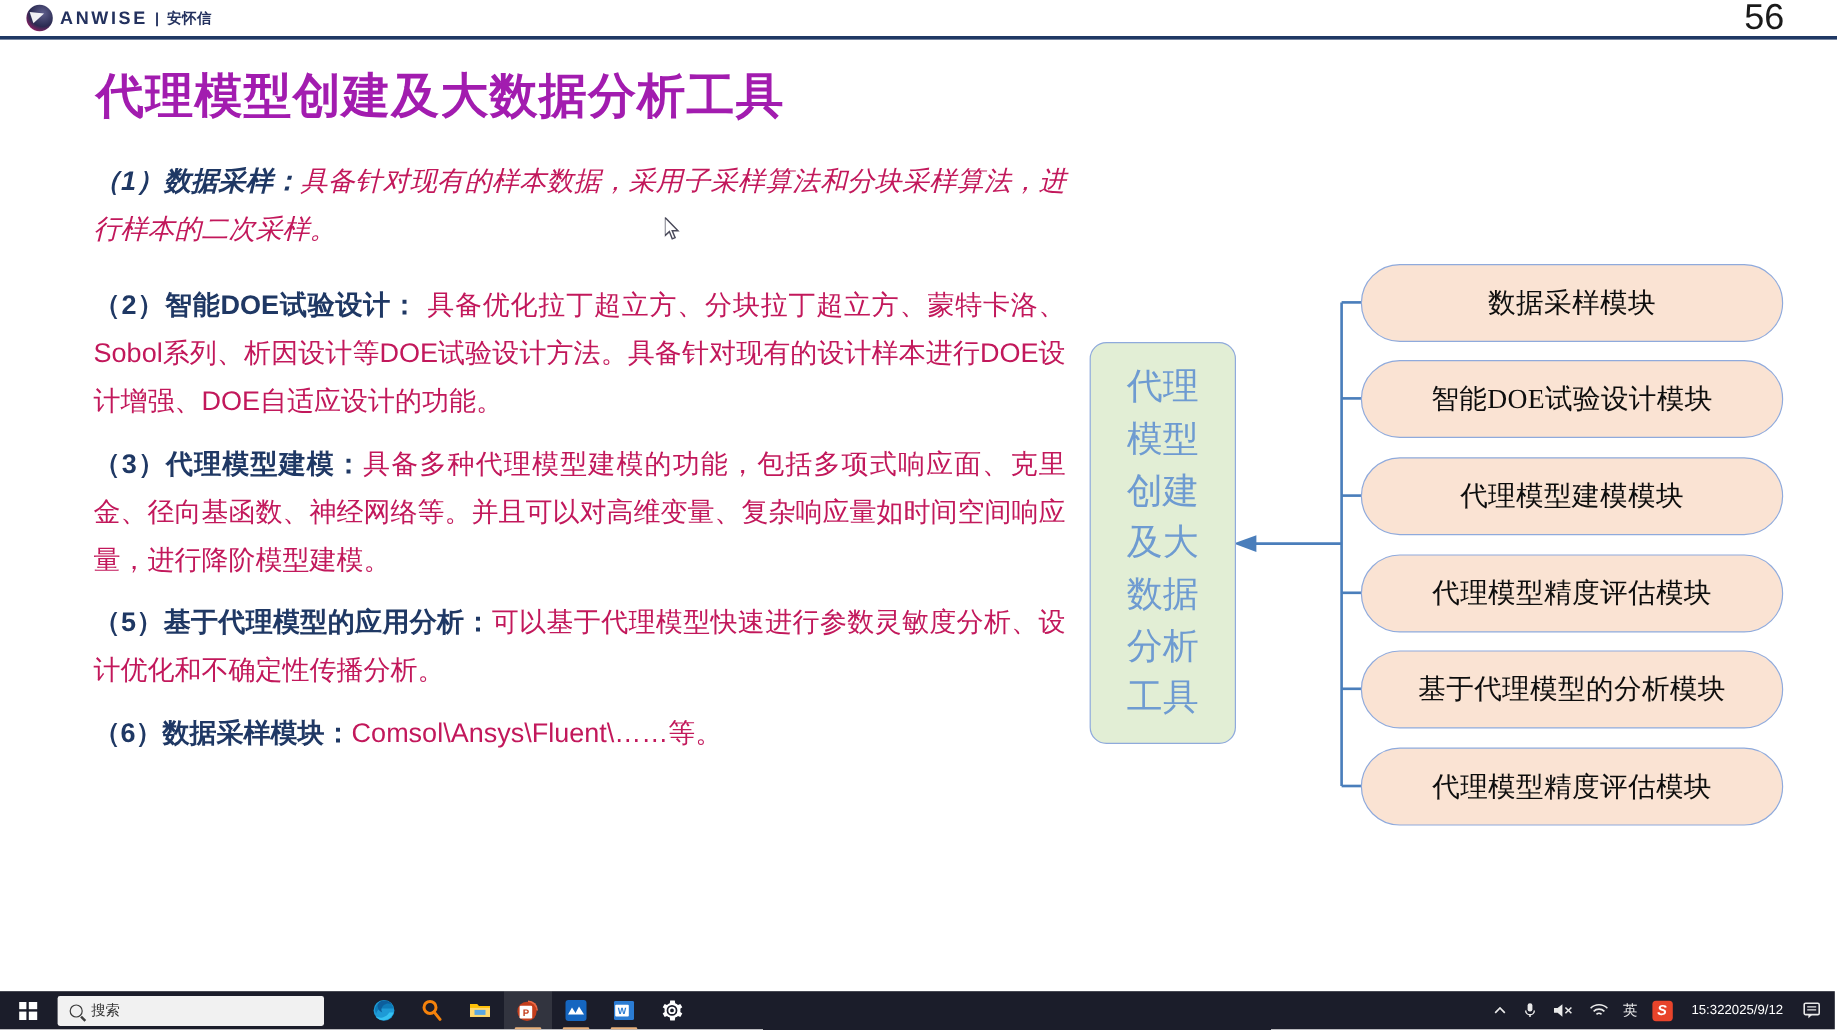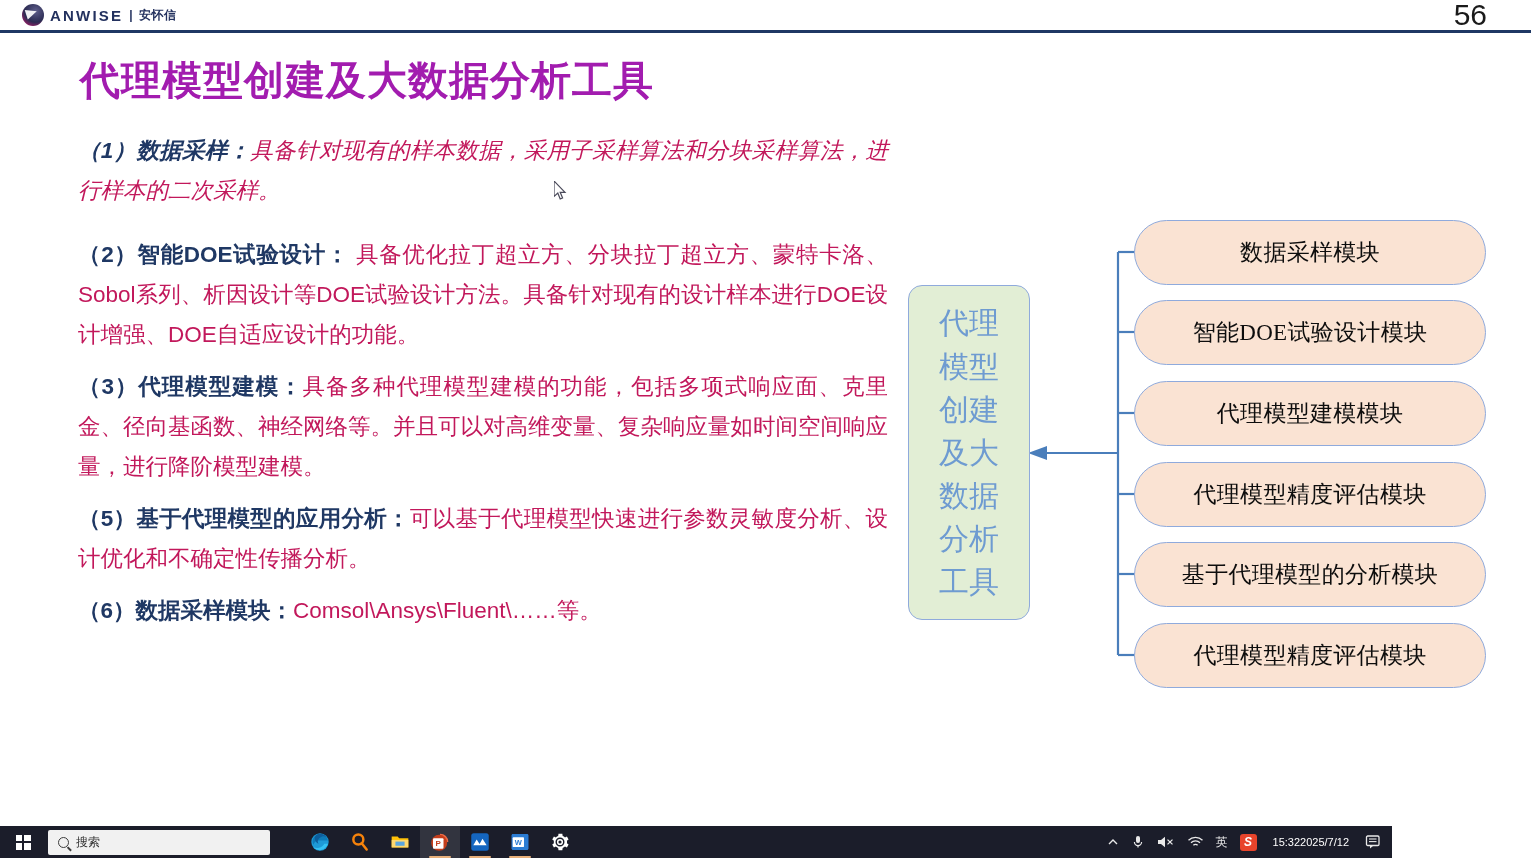--- a/index.html
+++ b/index.html
@@ -186,21 +186,21 @@
     position: absolute;
     left: 554px; top: 181px;
     width: 14px; height: 20px;
     pointer-events: none;
   }
 
   
   .taskbar {
     position: absolute;
     left: 0; bottom: 0;
-    width: 1392px; height: 32px;
+    width: 1529px; height: 32px;
     background: #1b1d2a;
     display: flex;
     align-items: center;
   }
   .tb-start {
     width: 46px; height: 32px;
     display: flex; align-items: center; justify-content: center;
   }
   .win-logo {
     width: 15px; height: 15px;
@@ -533,21 +533,21 @@
       </div>
 
       <div class="tray-item">英</div>
 
       <div class="tray-item">
         <span class="sogou">S</span>
       </div>
 
       <div class="tray-clock">
         <span>15:32</span>
-        <span>2025/7/12</span>
+        <span>2025/9/12</span>
       </div>
 
       <div class="tray-item">
         <svg width="17" height="16" viewBox="0 0 17 16">
           <rect x="1.5" y="2" width="12.5" height="9.5" rx="1.2" fill="none" stroke="#e9e9e9" stroke-width="1.3"></rect>
           <line x1="4" y1="5" x2="11.5" y2="5" stroke="#e9e9e9" stroke-width="1.1"></line>
           <line x1="4" y1="7.6" x2="11.5" y2="7.6" stroke="#e9e9e9" stroke-width="1.1"></line>
           <path d="M5 11.5 L5 14.5 L8.5 11.5" fill="#e9e9e9"></path>
         </svg>
       </div>

